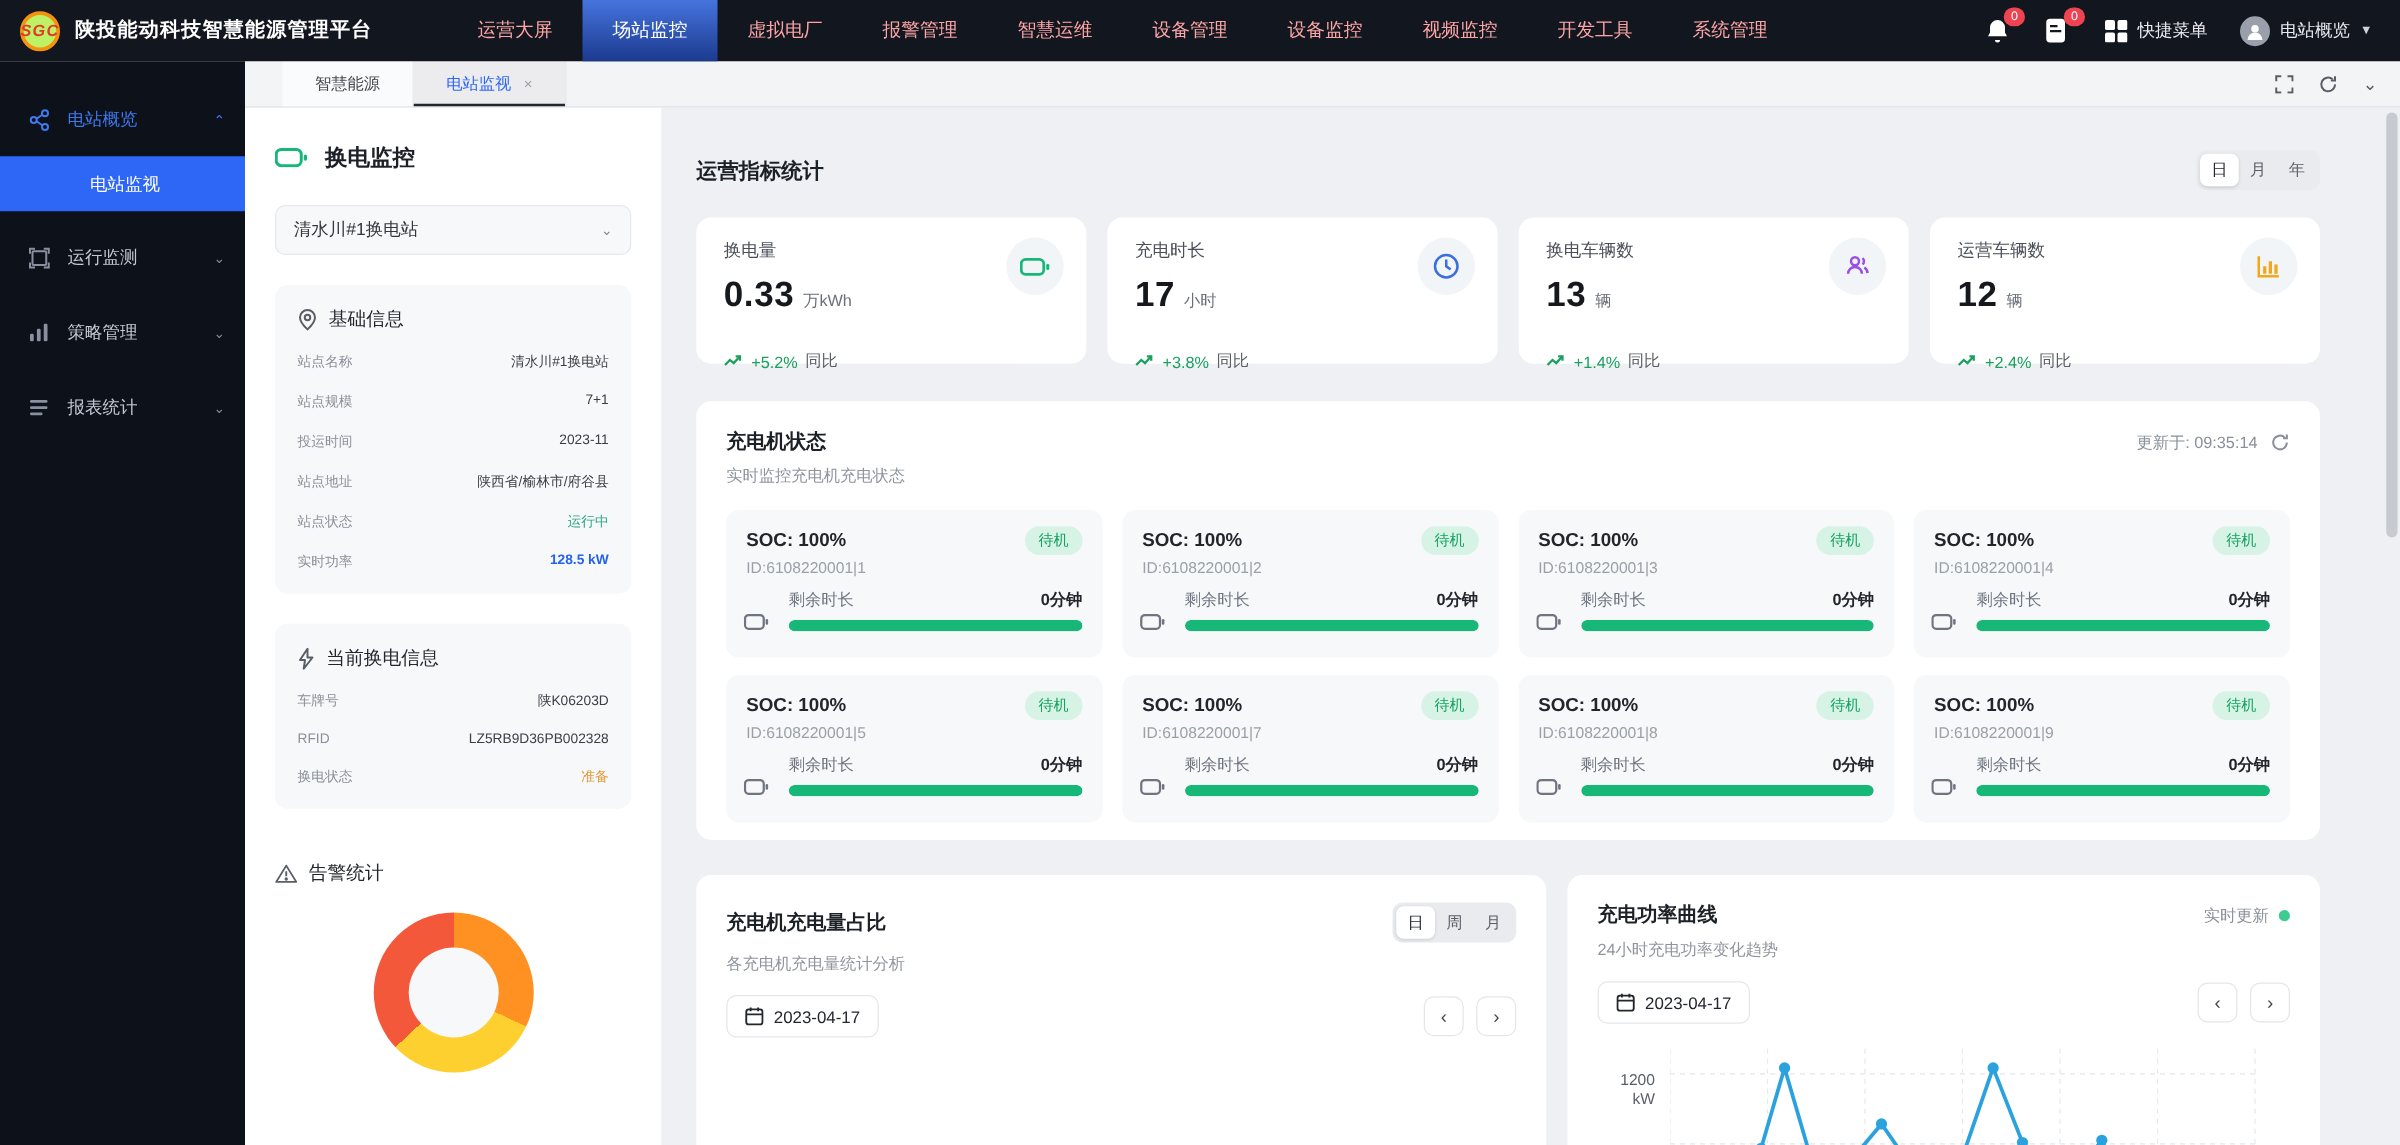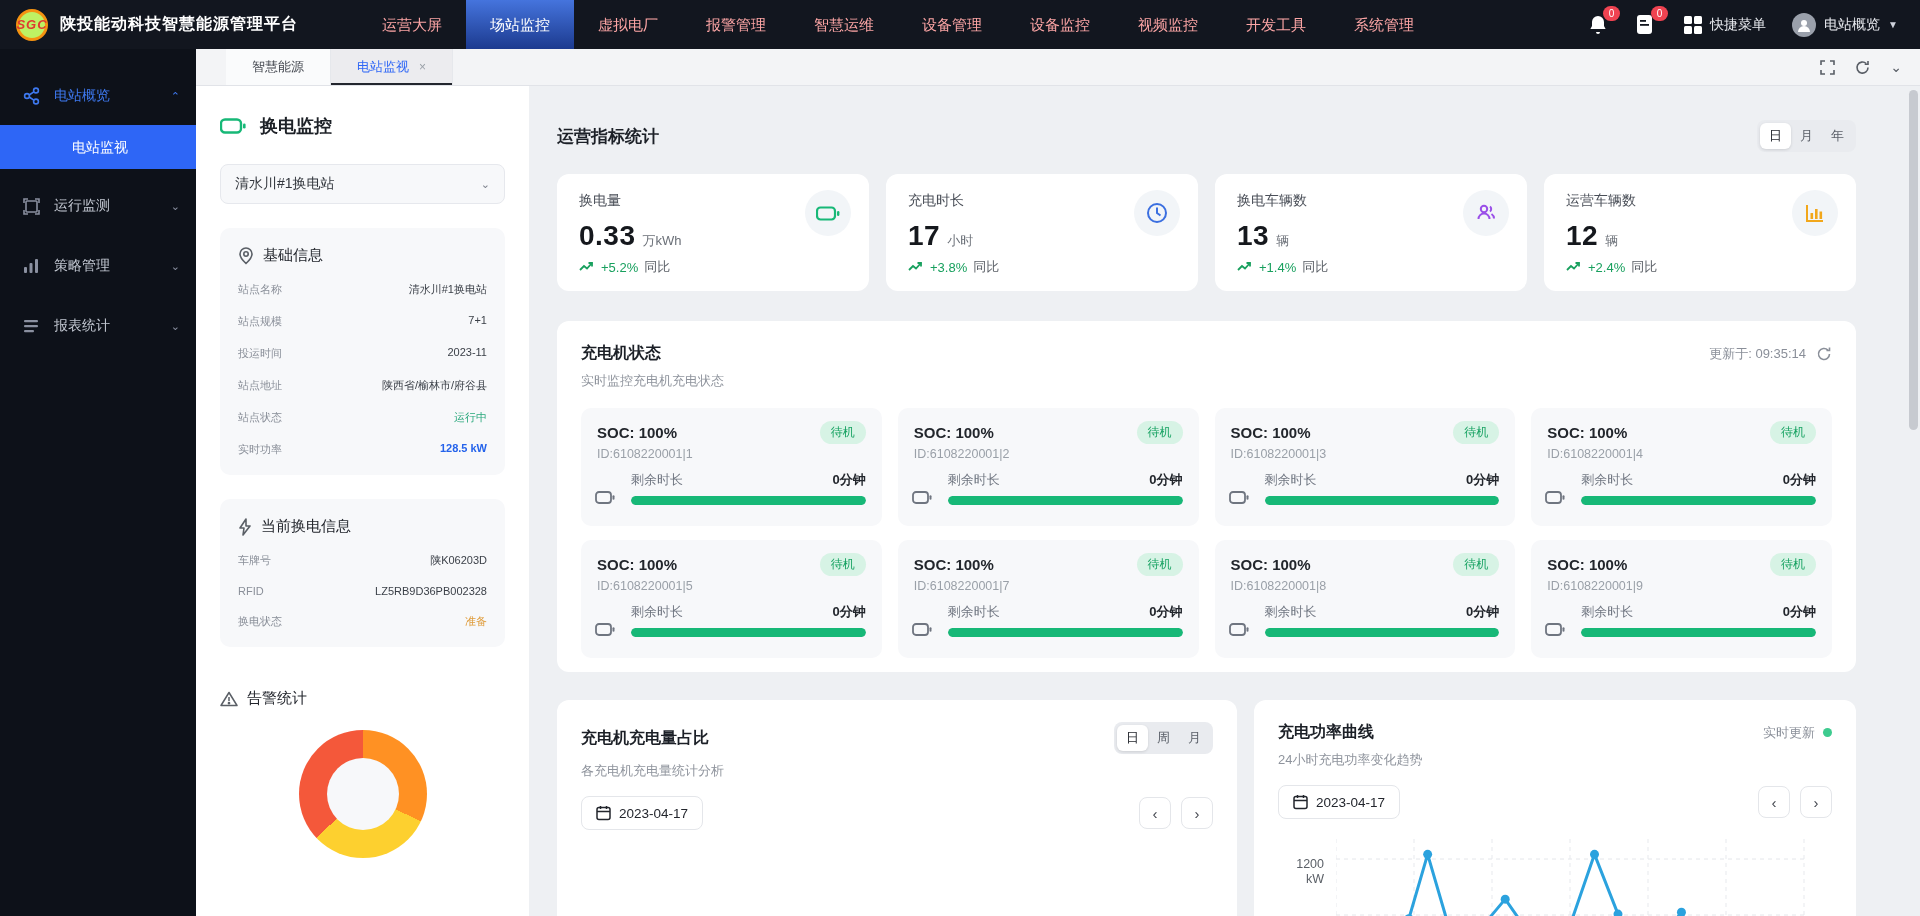--- a/index.html
+++ b/index.html
@@ -78,21 +78,21 @@
   .seg{margin-left:auto;background:#e9ebef;border-radius:8px;padding:3px;display:flex;}
   .seg .seg-item{min-width:30px;padding:4px 9px;font-size:13px;color:#5a5f68;text-align:center;border-radius:6px;cursor:pointer;}
   .seg .seg-item.active{background:#fff;color:#23262d;box-shadow:0 1px 3px rgba(0,0,0,.12);}
 
   .kpi-grid{display:grid;grid-template-columns:repeat(4,1fr);gap:17px;margin-top:22px;}
   .kpi-card{background:#fff;border-radius:12px;height:117px;padding:18px 22px;position:relative;}
   .kpi-label{font-size:14px;color:#4a4f58;}
   .kpi-value-row{margin-top:10px;display:flex;align-items:baseline;gap:7px;}
   .kpi-value{font-size:28px;font-weight:700;color:#15181d;letter-spacing:.5px;}
   .kpi-unit{font-size:13px;color:#6b7078;}
-  .kpi-trend{margin-top:6px;display:flex;align-items:center;gap:6px;font-size:13px;}
+  .kpi-trend{margin-top:28px;display:flex;align-items:center;gap:6px;font-size:13px;}
   .kpi-trend .pct{color:#18a05e;}
   .kpi-trend .cmp{color:#5a5f66;}
   .kpi-icon{position:absolute;right:18px;top:16px;width:46px;height:46px;border-radius:50%;
     background:#f2f5f8;display:flex;align-items:center;justify-content:center;}
 
   .chargers-card{margin-top:30px;background:#fff;border-radius:12px;padding:22px 24px;height:351px;}
   .chargers-head{display:flex;align-items:center;}
   .updated{margin-left:auto;display:flex;align-items:center;gap:10px;font-size:13px;color:#8a8f99;}
   .refresh-icon{cursor:pointer;display:flex;}
   .card-subtitle{margin-top:8px;font-size:13px;color:#8f949d;}

